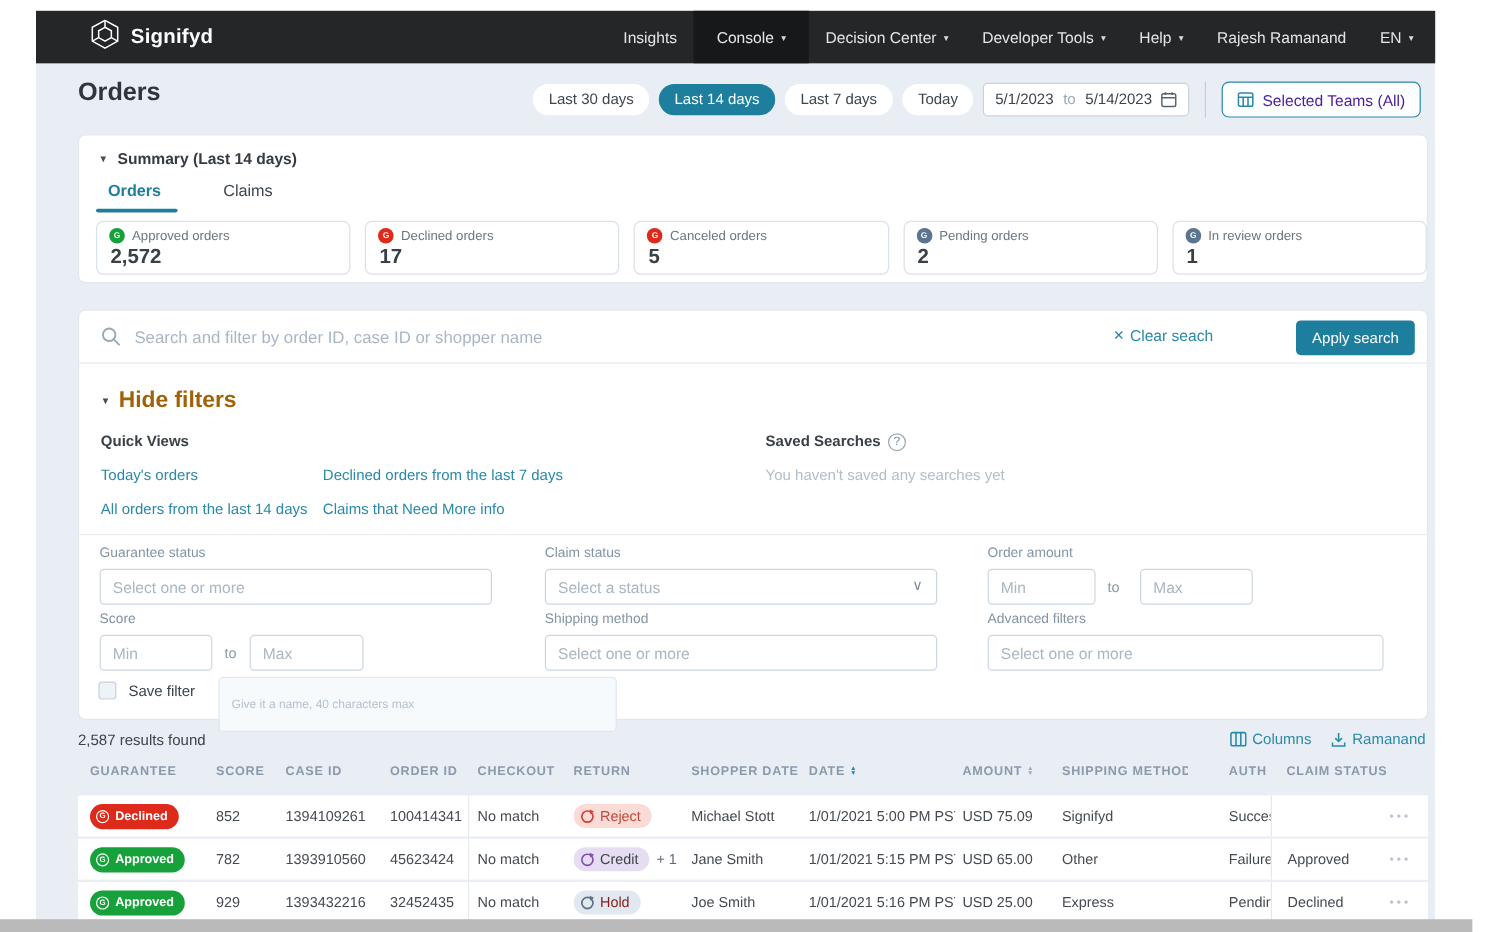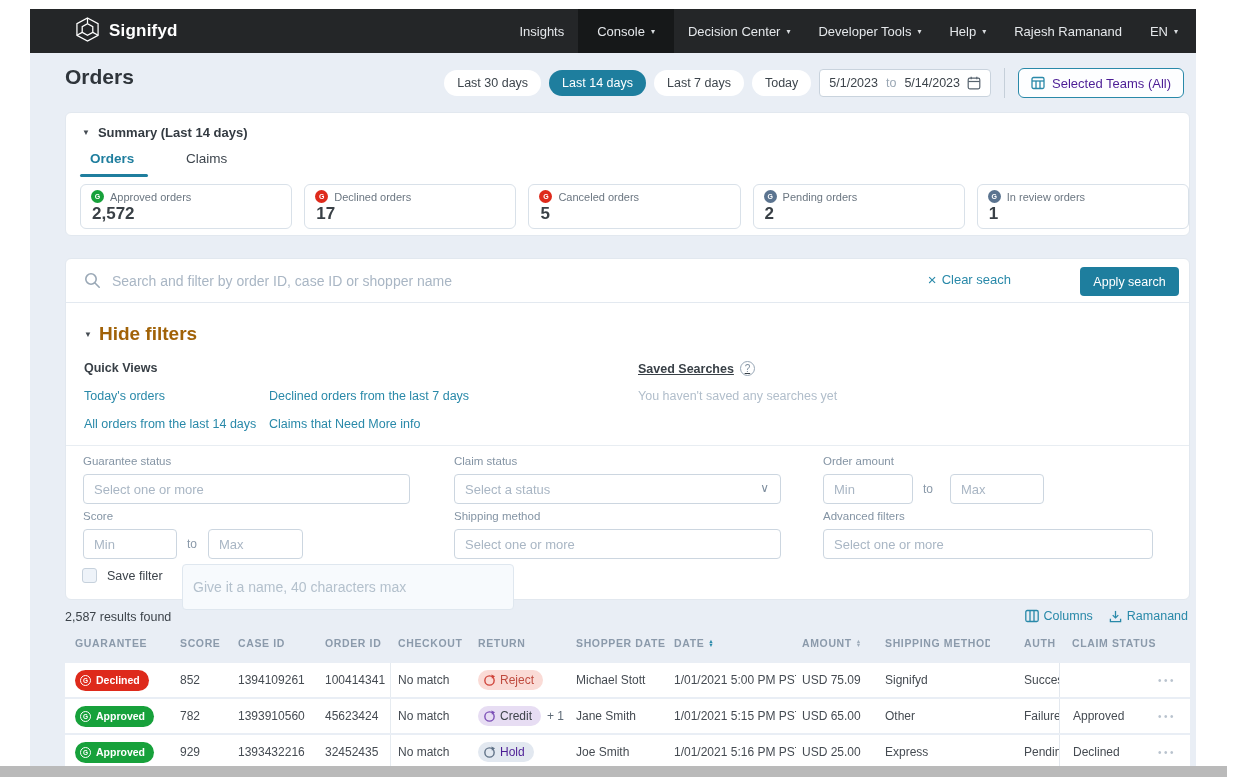--- a/index.html
+++ b/index.html
@@ -53,34 +53,34 @@
   .search-input::placeholder{color:#a9b6c4;}
   .clear-btn{position:absolute;right:178px;top:13px;display:flex;align-items:center;gap:5px;color:#2989a9;font-size:13px;cursor:pointer;}
   .clear-x{font-size:15px;line-height:13px;}
   .apply-btn{position:absolute;right:10px;top:8px;height:29px;width:99px;background:#1e7e9e;color:#fff;border:none;border-radius:4px;font-size:12.5px;display:flex;align-items:center;justify-content:center;cursor:pointer;}
   .hide-filters{position:absolute;left:18px;top:64px;display:flex;align-items:center;gap:7px;cursor:pointer;}
   .hf-label{font-size:19px;font-weight:600;color:#a16207;text-align:right;}
   .qv-title{position:absolute;left:18px;top:102px;font-size:12.5px;font-weight:700;color:#394047;}
   .ql{position:absolute;font-size:12.5px;color:#2989a9;cursor:pointer;white-space:nowrap;}
   .ql0{left:18px;top:130px;} .ql1{left:203px;top:130px;}
   .ql2{left:18px;top:158px;} .ql3{left:203px;top:158px;}
-  .ss-title{position:absolute;left:572px;top:102px;display:flex;align-items:center;gap:6px;font-size:12.5px;font-weight:700;color:#394047;text-decoration:underline;}
+  .ss-title{position:absolute;left:572px;top:102px;display:flex;align-items:flex-start;gap:6px;font-size:12.5px;font-weight:700;color:#394047;}
   .qmark{width:15px;height:15px;border:1px solid #98a7b6;border-radius:50%;color:#7d8d9c;font-size:10px;font-weight:400;display:inline-flex;align-items:center;justify-content:center;}
   .ss-empty{position:absolute;left:572px;top:130px;font-size:12.5px;color:#b1becb;}
   .fdiv{position:absolute;left:0;right:0;top:186px;height:1px;background:#e8edf2;}
   .flabel{position:absolute;font-size:11.5px;color:#8494a4;white-space:nowrap;}
   .finput{position:absolute;height:30px;border:1px solid #ccd6e0;border-radius:4px;font-size:13px;padding:0 10px;color:#3c434a;background:#fff;outline:none;}
   .finput::placeholder{color:#a9b6c4;}
   .fwrap{position:absolute;}
   .fwrap .finput{position:static;width:100%;height:30px;display:block;}
   .chev{position:absolute;right:12px;top:7px;font-size:12px;color:#7e8e9e;pointer-events:none;}
   .to-word{position:absolute;font-size:12px;color:#8a99a9;}
   .cb{position:absolute;left:16px;top:309px;width:15px;height:15px;border:1px solid #c6d1dc;border-radius:3px;background:#eef3f9;cursor:pointer;}
   .save-label{position:absolute;left:41px;top:310px;font-size:12.5px;color:#3c434a;}
-  .save-input{position:absolute;left:116px;top:305px;width:332px;height:46px;border:1px solid #dfe7ef;background:#f7fafd;border-radius:4px;font-size:14px;padding:0 10px;outline:none;}
+  .save-input{position:absolute;left:116px;top:305px;width:332px;height:46px;border:1px solid #dfe7ef;background:#f7fafd;border-radius:4px;font-size:10px;padding:0 10px;outline:none;}
   .save-input::placeholder{color:#b4c1cd;}
 
   
   .count{position:absolute;left:35px;top:557px;font-size:12.5px;color:#3c434a;}
   .table-actions{position:absolute;right:8px;top:556px;display:flex;align-items:center;gap:16px;}
   .taction{display:flex;align-items:center;gap:5px;color:#2989a9;font-size:12.5px;cursor:pointer;}
 
   
   #table-area{position:absolute;left:35px;right:6px;top:578px;height:146px;}
   .th{position:absolute;top:0;height:24px;display:flex;align-items:center;font-size:10.5px;font-weight:600;letter-spacing:.06em;color:#8b9aab;white-space:nowrap;overflow:hidden;}
@@ -102,21 +102,21 @@
   .td.c-claim{background:#fff;border-left:1px solid #e3e8ee;}
   .th.c-claim{background:#e9eef5;}
   .dots{position:absolute;right:14px;top:12px;font-size:10px;letter-spacing:2.5px;color:#b9c3ce;cursor:pointer;}
   .badge{display:flex;align-items:center;gap:5px;height:21px;border-radius:11px;padding:0 9px 0 5px;color:#fff;font-size:10.5px;font-weight:600;}
   .badge .gi{width:11px;height:11px;border:1px solid #fff;border-radius:50%;display:flex;align-items:center;justify-content:center;font-size:6.5px;font-weight:700;}
   .badge-declined{background:#de2a1b;}
   .badge-approved{background:#17a13b;}
   .rpill{display:flex;align-items:center;gap:4px;height:20px;border-radius:10px;padding:0 9px 0 5px;font-size:12px;}
   .rpill-reject{background:#fadbd6;color:#bf4a3e;}
   .rpill-credit{background:#e7ddf3;color:#3e444b;}
-  .rpill-hold{background:#e2e8f0;color:#4c1d95;}
+  .rpill-hold{background:#e2e8f0;color:#7f1d1d;}
   .rpill-extra{margin-left:6px;color:#5f6b77;font-size:12px;}
   .sortw{display:inline-flex;flex-direction:column;margin-left:4px;line-height:4.5px;}
   .sortw span{font-size:5.5px;}
   .sort-active span{color:#2989a9;}
   .sort-inactive span{color:#9fadbb;}
 
   
   #hscroll{position:absolute;left:0;top:766px;width:1227px;height:11px;background:#bababa;}
 </style>
 </head>

